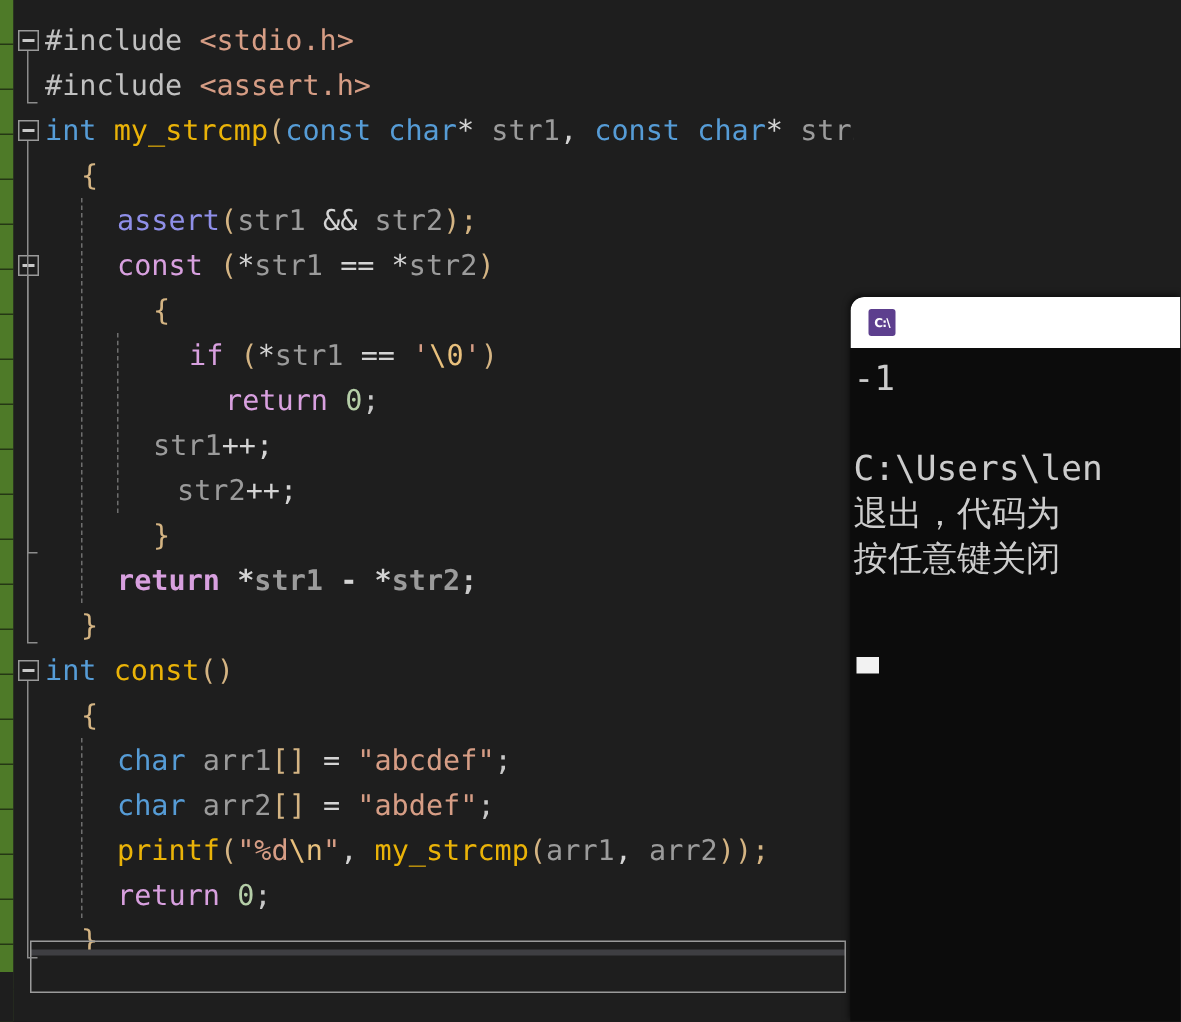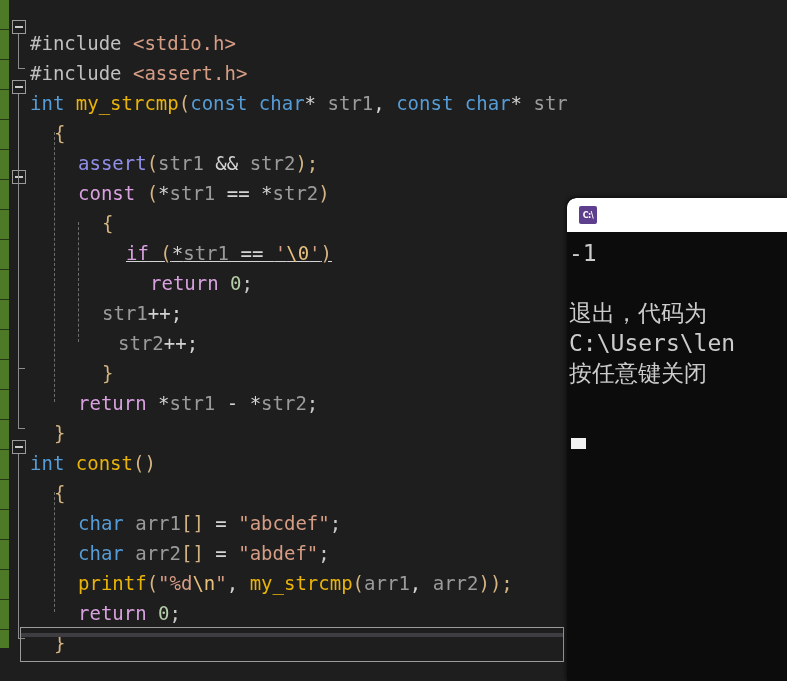--- a/index.html
+++ b/index.html
@@ -69,21 +69,20 @@
     line-height: 30px;
     white-space: pre;
     font-size: 19px;
     font-family: "DejaVu Sans Mono", monospace;
     color: #d4d4d4;
   }
   .code-text {
     position: absolute;
     left: 30px;
     white-space: pre;
-    margin-top: 16px;
   }
 
   
   .fold-box {
     position: absolute;
     left: 12px;
     width: 14px;
     height: 14px;
     border: 1px solid #9a9a9a;
     box-sizing: border-box;
@@ -278,26 +277,26 @@
   <div id="glyph-margin"></div>
 
   <div id="code-surface">
       <div class="code-line" style="top: 12px;"><span class="code-text" style="left: 30px;"><span class="t-pre">#include </span><span class="t-inc">&lt;stdio.h&gt;</span></span></div>
       <div class="code-line" style="top: 42px;"><span class="code-text" style="left: 30px; text-align: right;"><span class="t-pre">#include </span><span class="t-inc">&lt;assert.h&gt;</span></span></div>
       <div class="code-line" style="top: 72px;"><span class="code-text" style="left: 30px;"><span class="t-key">int</span><span class="t-plain"> </span><span class="t-fn">my_strcmp</span><span class="t-brace">(</span><span class="t-key">const</span><span class="t-plain"> </span><span class="t-key">char</span><span class="t-op">* </span><span class="t-id">str1</span><span class="t-op">, </span><span class="t-key">const</span><span class="t-plain"> </span><span class="t-key">char</span><span class="t-op">* </span><span class="t-id">str2</span></span></div>
       <div class="code-line" style="top: 102px;"><span class="code-text" style="left: 54px;"><span class="t-brace">{</span></span></div>
       <div class="code-line" style="top: 132px;"><span class="code-text" style="left: 78px;"><span class="t-macro">assert</span><span class="t-brace">(</span><span class="t-id">str1</span><span class="t-plain"> </span><span class="t-op">&amp;&amp;</span><span class="t-plain"> </span><span class="t-id">str2</span><span class="t-brace">);</span></span></div>
       <div class="code-line" style="top: 162px;"><span class="code-text" style="left: 78px;"><span class="t-ctl">const</span><span class="t-brace"> (</span><span class="t-op">*</span><span class="t-id">str1</span><span class="t-op"> == </span><span class="t-op">*</span><span class="t-id">str2</span><span class="t-brace">)</span></span></div>
       <div class="code-line" style="top: 192px;"><span class="code-text" style="left: 102px;"><span class="t-brace">{</span></span></div>
-      <div class="code-line" style="top: 222px;"><span class="code-text" style="left: 126px; text-decoration: underline;"><span class="t-ctl">if</span><span class="t-brace"> (</span><span class="t-op">*</span><span class="t-id">str1</span><span class="t-op"> == </span><span class="t-str">'</span><span class="t-esc">\0</span><span class="t-str">'</span><span class="t-brace">)</span></span></div>
+      <div class="code-line" style="top: 222px;"><span class="code-text" style="left: 126px;"><span class="t-ctl">if</span><span class="t-brace"> (</span><span class="t-op">*</span><span class="t-id">str1</span><span class="t-op"> == </span><span class="t-str">'</span><span class="t-esc">\0</span><span class="t-str">'</span><span class="t-brace">)</span></span></div>
       <div class="code-line" style="top: 252px;"><span class="code-text" style="left: 150px;"><span class="t-ctl">return</span><span class="t-plain"> </span><span class="t-num">0</span><span class="t-punct">;</span></span></div>
       <div class="code-line" style="top: 282px;"><span class="code-text" style="left: 102px;"><span class="t-id">str1</span><span class="t-op">++;</span></span></div>
       <div class="code-line" style="top: 312px;"><span class="code-text" style="left: 118px;"><span class="t-id">str2</span><span class="t-op">++;</span></span></div>
       <div class="code-line" style="top: 342px;"><span class="code-text" style="left: 102px;"><span class="t-brace">}</span></span></div>
-      <div class="code-line" style="top: 372px;"><span class="code-text" style="left: 78px;"><span class="t-ctl">return</span><span class="t-plain"> </span><span class="t-op">*</span><span class="t-id">str1</span><span class="t-op"> - </span><span class="t-op">*</span><span class="t-id">str2</span><span class="t-punct">;</span></span></div>
+      <div class="code-line" style="top: 372px;"><span class="code-text" style="left: 78px; font-weight: bold;"><span class="t-ctl">return</span><span class="t-plain"> </span><span class="t-op">*</span><span class="t-id">str1</span><span class="t-op"> - </span><span class="t-op">*</span><span class="t-id">str2</span><span class="t-punct">;</span></span></div>
       <div class="code-line" style="top: 402px;"><span class="code-text" style="left: 54px;"><span class="t-brace">}</span></span></div>
       <div class="code-line" style="top: 432px;"><span class="code-text" style="left: 30px;"><span class="t-key">int</span><span class="t-plain"> </span><span class="t-fn">const</span><span class="t-brace">()</span></span></div>
       <div class="code-line" style="top: 462px;"><span class="code-text" style="left: 54px;"><span class="t-brace">{</span></span></div>
       <div class="code-line" style="top: 492px;"><span class="code-text" style="left: 78px;"><span class="t-key">char</span><span class="t-plain"> </span><span class="t-id">arr1</span><span class="t-brace">[]</span><span class="t-op"> = </span><span class="t-str">"abcdef"</span><span class="t-punct">;</span></span></div>
       <div class="code-line" style="top: 522px;"><span class="code-text" style="left: 78px;"><span class="t-key">char</span><span class="t-plain"> </span><span class="t-id">arr2</span><span class="t-brace">[]</span><span class="t-op"> = </span><span class="t-str">"abdef"</span><span class="t-punct">;</span></span></div>
       <div class="code-line" style="top: 552px;"><span class="code-text" style="left: 78px;"><span class="t-fn">printf</span><span class="t-brace">(</span><span class="t-str">"%d</span><span class="t-esc">\n</span><span class="t-str">"</span><span class="t-op">, </span><span class="t-fn">my_strcmp</span><span class="t-brace">(</span><span class="t-id">arr1</span><span class="t-op">, </span><span class="t-id">arr2</span><span class="t-brace">));</span></span></div>
       <div class="code-line" style="top: 582px;"><span class="code-text" style="left: 78px;"><span class="t-ctl">return</span><span class="t-plain"> </span><span class="t-num">0</span><span class="t-punct">;</span></span></div>
       <div class="code-line" style="top: 612px;"><span class="code-text" style="left: 54px;"><span class="t-brace">}</span></span></div>
     </div>
 
@@ -322,18 +321,18 @@
 
 <div id="console-window">
   <div id="console-titlebar">
     <div id="console-icon">
       <span>C:\</span>
     </div>
   </div>
   <div id="console-body">
       <div class="console-line">-1</div>
       <div class="console-line blank">&nbsp;</div>
+      <div class="console-line">C:\Users\len</div>
       <div class="console-line">退出，代码为</div>
-      <div class="console-line">C:\Users\len</div>
       <div class="console-line">按任意键关闭</div>
     </div>
   <div id="console-cursor"></div>
 </div>
 
 </body></html>

